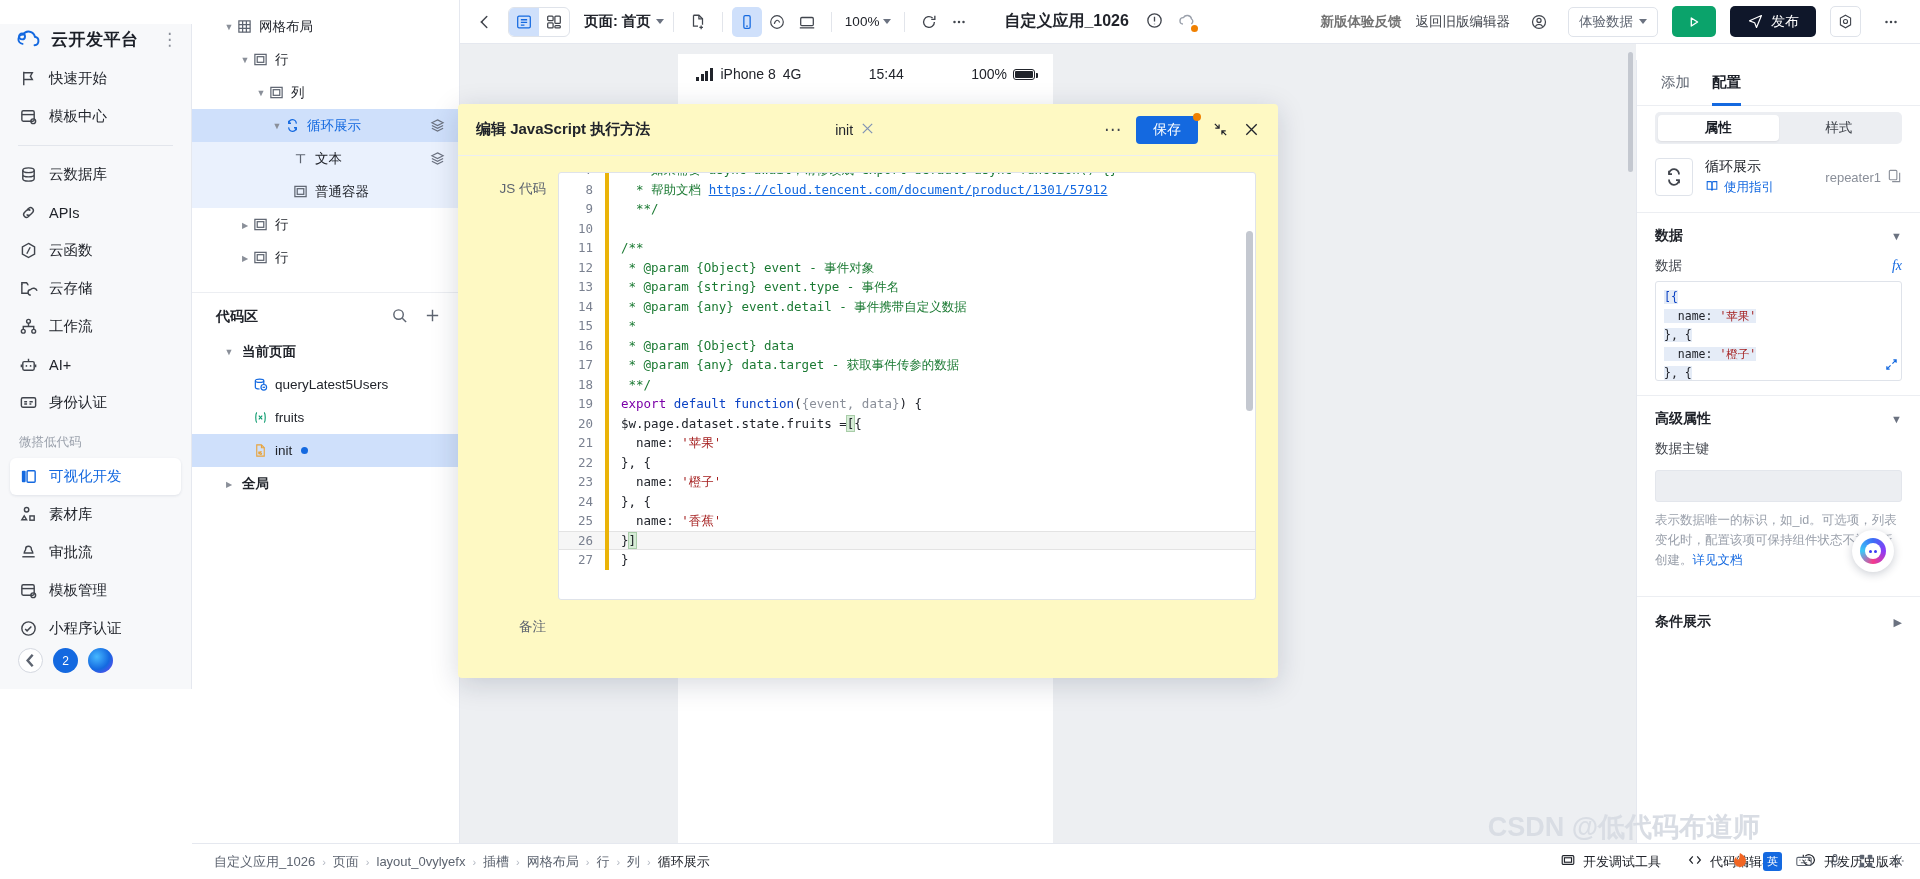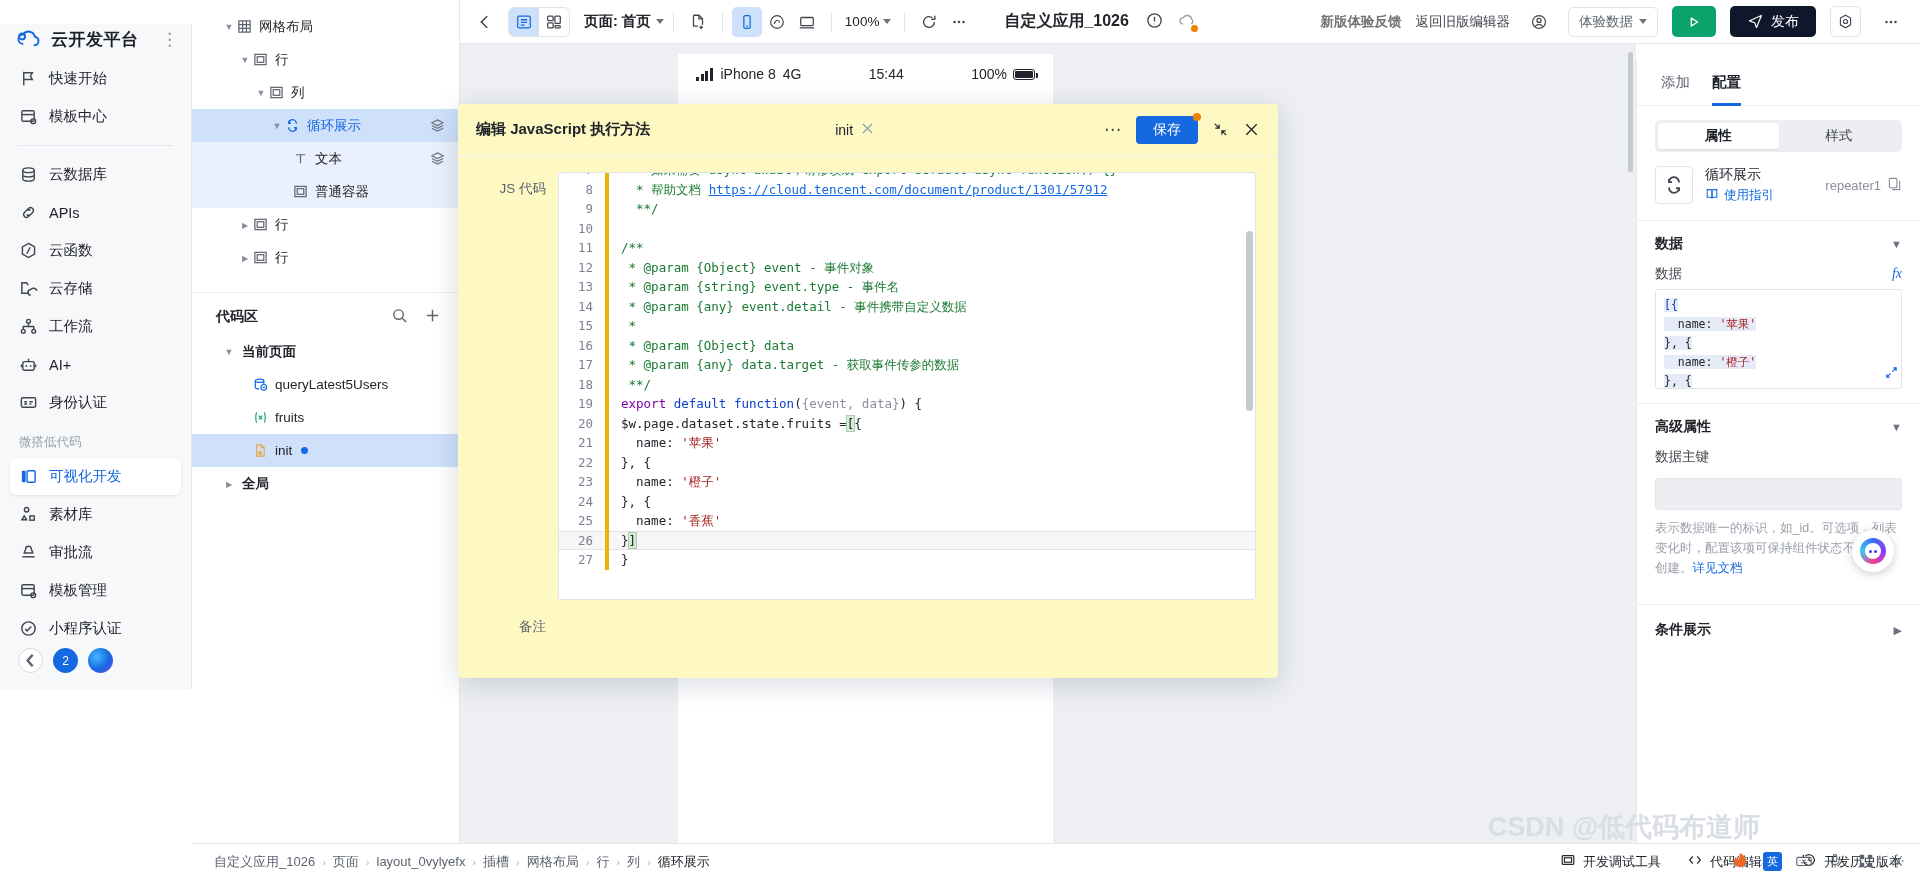--- a/index.html
+++ b/index.html
@@ -174,21 +174,21 @@
 
   
   .right {
     position: absolute; right: 0; top: 60px; width: 284px; bottom: 36px;
     background: #fff; border-left: 1px solid #e5e8ef; display: flex; flex-direction: column;
   }
   .r-tabs { display: flex; gap: 22px; padding: 0 24px; height: 46px; align-items: center; border-bottom: 1px solid #eceef2; }
   .rtab { font-size: 14.5px; color: #5d6470; cursor: pointer; height: 46px; display: flex; align-items: center; position: relative; }
   .rtab.active { color: #1b1f27; font-weight: bold; }
   .rtab.active::after { content: ""; position: absolute; left: 0; right: 0; bottom: 0; height: 2.5px; background: #1469e0; }
-  .seg2 { display: flex; background: #eceef2; border-radius: 5px; margin: 14px 18px 0; padding: 3px; }
+  .seg2 { display: flex; background: #eceef2; border-radius: 5px; margin: 6px 18px 0; padding: 3px; }
   .seg2 > div { flex: 1; text-align: center; line-height: 26px; font-size: 13.5px; border-radius: 4px; cursor: pointer; color: #41454d; }
   .seg2 > div.on { background: #fff; font-weight: bold; color: #1b1f27; box-shadow: 0 1px 2px rgba(0,0,0,.07); }
   .comp-row { display: flex; align-items: center; gap: 12px; padding: 14px 18px 16px; border-bottom: 1px solid #eceef2; }
   .comp-ico { width: 38px; height: 38px; border: 1px solid #dfe3ea; border-radius: 4px; display: flex; align-items: center; justify-content: center; color: #41454d; }
   .comp-name { font-size: 14px; }
   .comp-guide { display: flex; align-items: center; gap: 5px; color: #1469e0; font-size: 12.5px; margin-top: 3px; cursor: pointer; }
   .comp-id { margin-left: auto; display: flex; align-items: center; gap: 6px; color: #8a8f99; font-size: 13px; }
   .r-sec-hd { display: flex; align-items: center; padding: 14px 18px 6px; }
   .r-sec-t { font-weight: bold; font-size: 14px; }
   .r-sec-c { margin-left: auto; color: #6b7280; font-size: 11px; cursor: pointer; }

